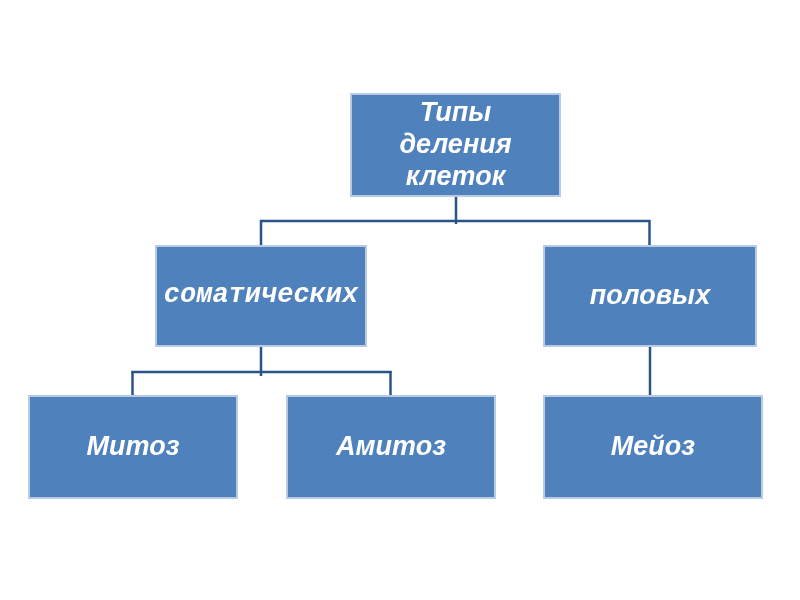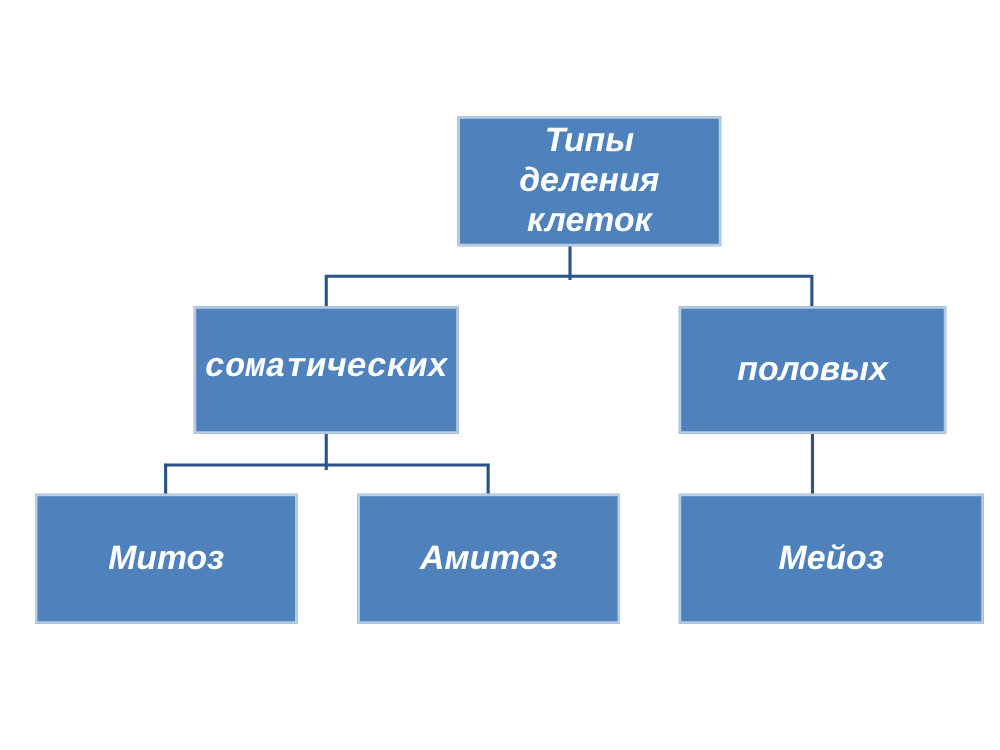--- a/index.html
+++ b/index.html
@@ -29,26 +29,26 @@
     font-weight: bold;
     font-style: italic;
     font-size: 27px;
     line-height: 1.18;
     display: flex;
     align-items: center;
     justify-content: center;
     text-align: center;
     padding: 4px 8px;
   }
-  .node-root     { left: 350px; top: 93px;  width: 211px; height: 104px; margin-left: 16px; }
+  .node-root     { left: 350px; top: 93px;  width: 211px; height: 104px; }
   .node-somatic  { left: 155px; top: 245px; width: 212px; height: 102px; font-family: Liberation Mono, monospace; }
   .node-sexual   { left: 543px; top: 245px; width: 214px; height: 102px; }
   .node-mitosis  { left: 28px;  top: 395px; width: 210px; height: 104px; }
   .node-amitosis { left: 286px; top: 395px; width: 210px; height: 104px; }
-  .node-meiosis  { left: 543px; top: 395px; width: 244px; height: 104px; }
+  .node-meiosis  { left: 543px; top: 395px; width: 220px; height: 104px; }
   svg.connectors {
     position: absolute;
     left: 0; top: 0;
     width: 800px; height: 600px;
     pointer-events: none;
   }
   svg.connectors line {
     stroke: var(--connector);
     stroke-width: 2.5;
   }

